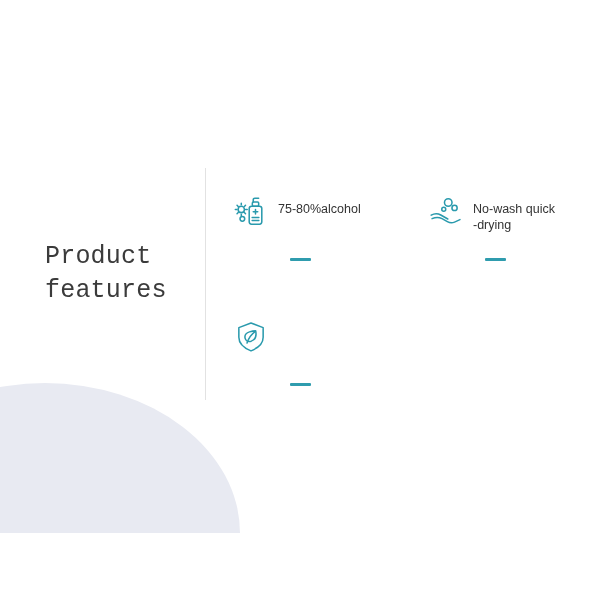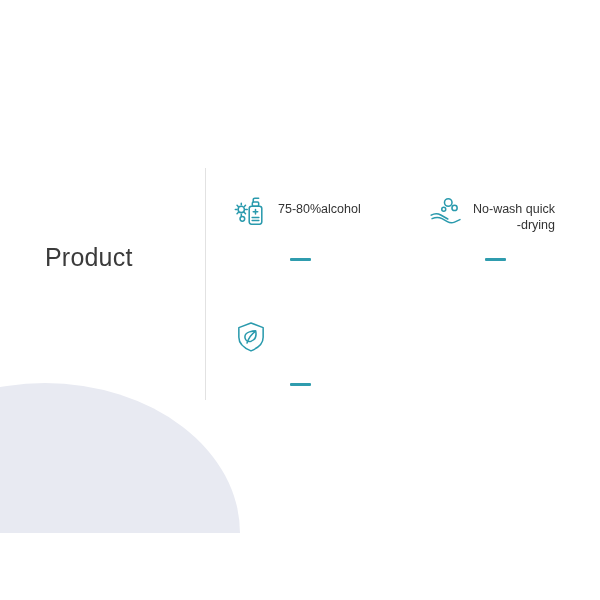--- a/index.html
+++ b/index.html
@@ -38,20 +38,21 @@
     top: 240px;
     width: 150px;
   }
   #title-block .line {
     font-size: 25px;
     line-height: 34px;
     color: #3b3b3b;
     font-weight: 400;
     letter-spacing: 0.2px;
     white-space: nowrap;
+    font-family: Liberation Mono, monospace;
   }
   
   #divider {
     position: absolute;
     left: 205px;
     top: 168px;
     width: 1px;
     height: 232px;
     background: #e2e2e2;
   }
@@ -65,21 +66,20 @@
     grid-template-columns: 195px 155px;
     grid-template-rows: 125px 125px;
   }
   .feature {
     position: relative;
   }
   .feature-row {
     display: flex;
     align-items: flex-start;
     gap: 9px;
-    text-align: right;
   }
   .feature-icon {
     flex: 0 0 auto;
     width: 36px;
     height: 36px;
     display: block;
     margin-top: 1px;
   }
   .feature-icon svg {
     display: block;
@@ -108,20 +108,21 @@
 <body>
 
 <div id="stage">
 
   <div id="bg-blob"></div>
 
   <div id="divider"></div>
 
   <div id="title-block">
     <div class="line">Product</div>
+    <div class="line">features</div>
   </div>
 
   <div id="feature-grid">
 
     <div class="feature">
       <div class="feature-row">
         <span class="feature-icon">
           <svg viewBox="0 0 40 40" fill="none" stroke="#2a9aad" stroke-width="1.7" stroke-linecap="round" stroke-linejoin="round">
             <rect x="18" y="13.5" width="14" height="20" rx="2.6"></rect>
             <rect x="21.5" y="8.8" width="7" height="4.7" rx="1.2"></rect>

